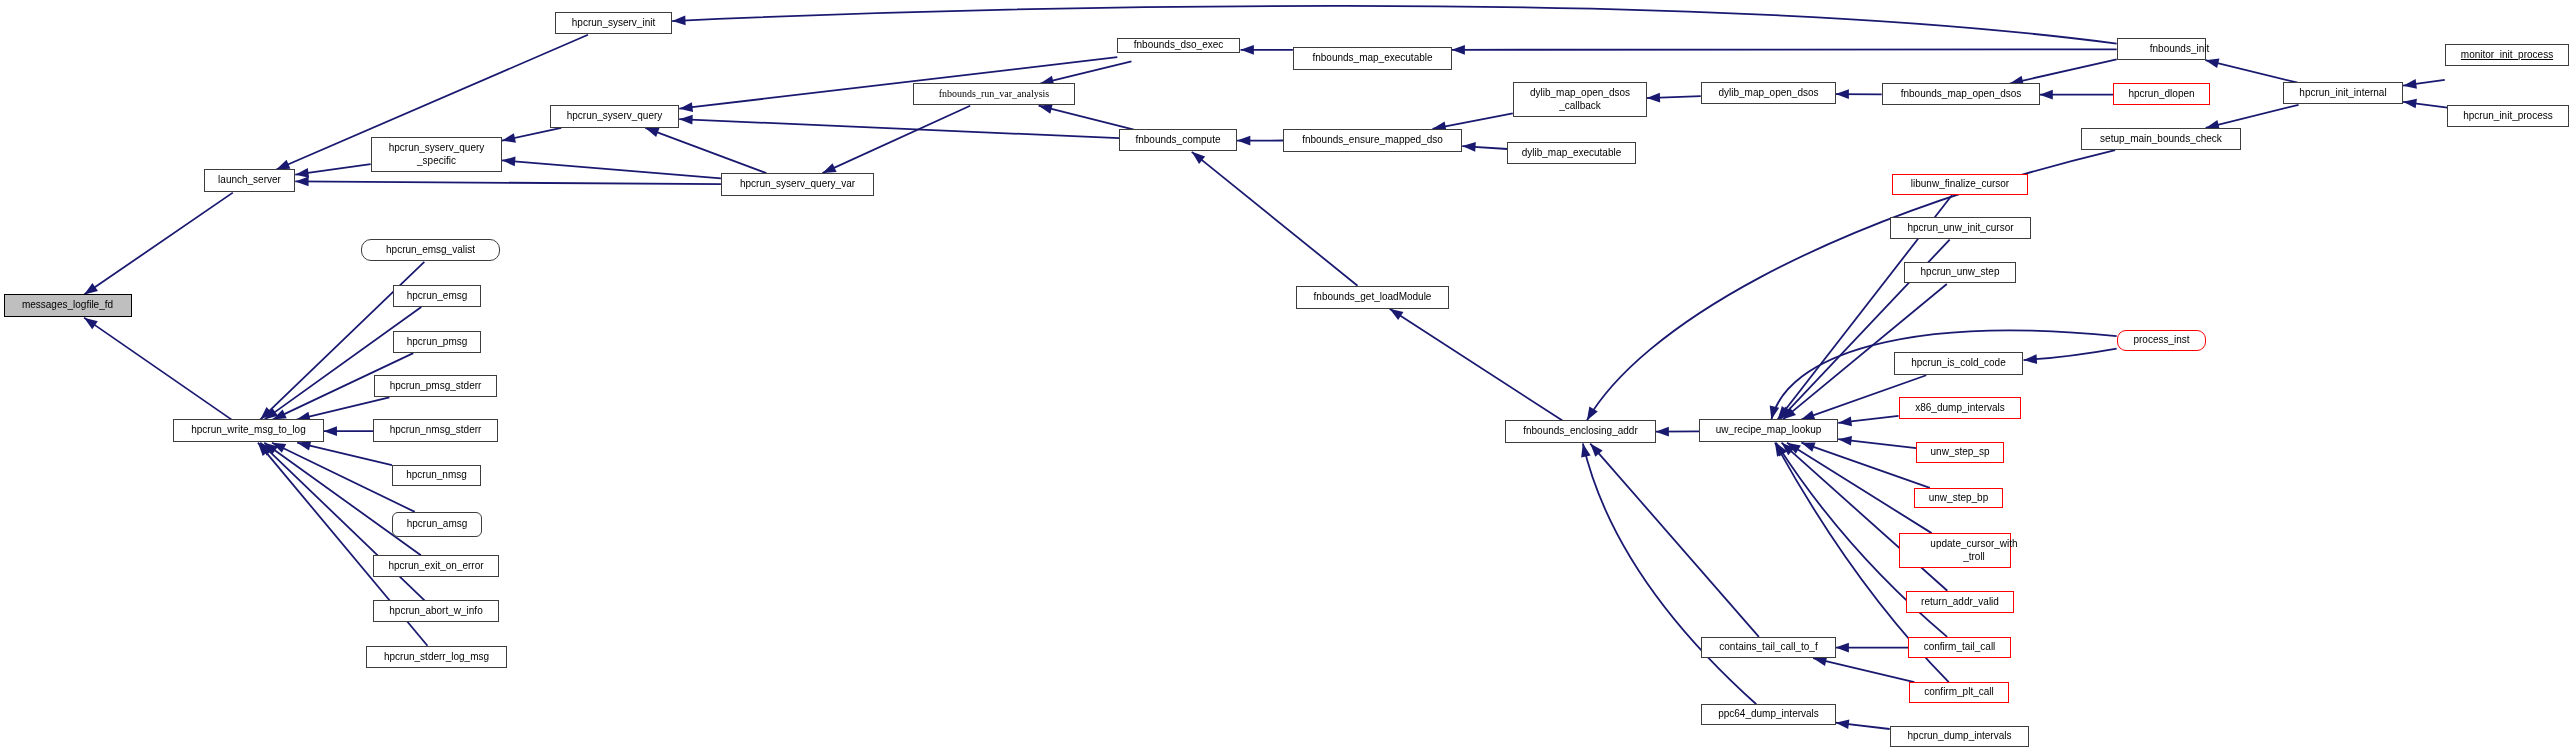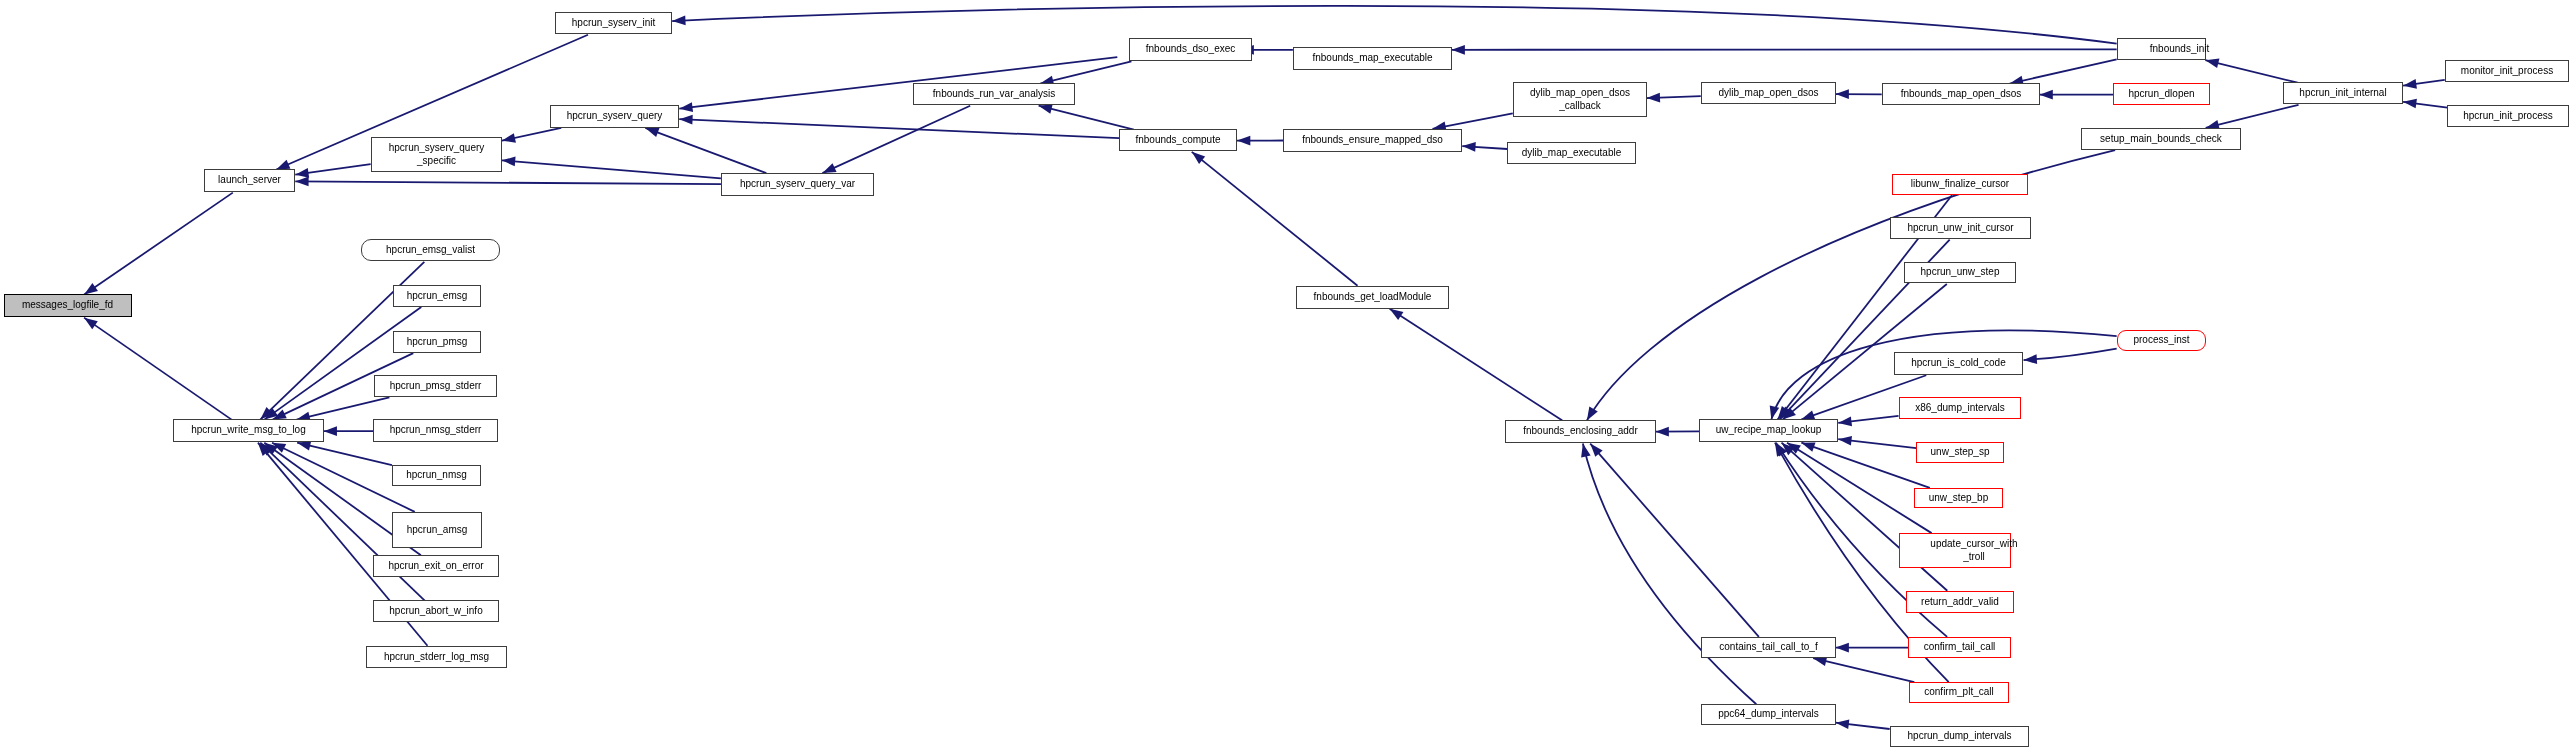--- a/index.html
+++ b/index.html
@@ -152,44 +152,44 @@
       <path d="M2131,821.893271461717 L2070,814.8167053364269" fill="none" stroke="#191970" stroke-width="2"></path>
       <polygon points="2070,814.8167053364269 2084.2662709621013,822.008611400601 2085.533871774566,811.0818923971563" fill="#191970"></polygon>
     </svg>
     <div class="node root" style="left: 3.5px; top: 294px; width: 128px; height: 23px;">messages_logfile_fd</div>
     <div class="node" style="left: 555px; top: 12.4px; width: 117px; height: 22px;">hpcrun_syserv_init</div>
     <div class="node" style="left: 204px; top: 169px; width: 91px; height: 23px;">launch_server</div>
     <div class="node" style="left: 371px; top: 137px; width: 131px; height: 35px;">hpcrun_syserv_query
 _specific</div>
     <div class="node" style="left: 550px; top: 105px; width: 129px; height: 23px;">hpcrun_syserv_query</div>
     <div class="node" style="left: 721px; top: 173px; width: 153px; height: 23px;">hpcrun_syserv_query_var</div>
-    <div class="node" style="left: 913px; top: 83px; width: 162px; height: 22px;">fnbounds_run_var_analysis</div>
-    <div class="node" style="left: 1117px; top: 38px; width: 123px; height: 23px; margin-left: 12px;">fnbounds_dso_exec</div>
+    <div class="node" style="left: 913px; top: 83px; width: 162px; height: 22px; font-family: Liberation Serif, serif;">fnbounds_run_var_analysis</div>
+    <div class="node" style="left: 1117px; top: 38px; width: 123px; height: 15px;">fnbounds_dso_exec</div>
     <div class="node" style="left: 1293px; top: 38px; width: 159px; height: 23px; margin-top: 9px;">fnbounds_map_executable</div>
     <div class="node" style="left: 1119px; top: 129px; width: 118px; height: 22px;">fnbounds_compute</div>
     <div class="node" style="left: 1283px; top: 129px; width: 179px; height: 23px;">fnbounds_ensure_mapped_dso</div>
     <div class="node" style="left: 1513px; top: 82px; width: 134px; height: 35px;">dylib_map_open_dsos
 _callback</div>
     <div class="node" style="left: 1507px; top: 142px; width: 129px; height: 22px;">dylib_map_executable</div>
     <div class="node" style="left: 1701px; top: 82px; width: 135px; height: 22px;">dylib_map_open_dsos</div>
     <div class="node" style="left: 1882px; top: 83px; width: 158px; height: 22px;">fnbounds_map_open_dsos</div>
     <div class="node truncated" style="left: 2113px; top: 83px; width: 97px; height: 22px;">hpcrun_dlopen</div>
     <div class="node" style="left: 2117px; top: 38px; width: 89px; height: 22px; padding-left: 36px;">fnbounds_init</div>
     <div class="node" style="left: 2081px; top: 128px; width: 160px; height: 22px;">setup_main_bounds_check</div>
     <div class="node" style="left: 2283px; top: 82px; width: 120px; height: 22px;">hpcrun_init_internal</div>
-    <div class="node" style="left: 2445px; top: 60px; width: 124px; height: 22px;">monitor_init_process</div>
+    <div class="node" style="left: 2445px; top: 44px; width: 124px; height: 22px; text-decoration: underline;">monitor_init_process</div>
     <div class="node" style="left: 2447px; top: 105px; width: 122px; height: 22px;">hpcrun_init_process</div>
     <div class="node" style="left: 361px; top: 239px; width: 139px; height: 22px; border-radius: 10px;">hpcrun_emsg_valist</div>
     <div class="node" style="left: 393px; top: 285px; width: 88px; height: 22px;">hpcrun_emsg</div>
     <div class="node" style="left: 393px; top: 331px; width: 88px; height: 22px;">hpcrun_pmsg</div>
     <div class="node" style="left: 374px; top: 375px; width: 123px; height: 22px;">hpcrun_pmsg_stderr</div>
     <div class="node" style="left: 173px; top: 419px; width: 151px; height: 23px;">hpcrun_write_msg_to_log</div>
     <div class="node" style="left: 373px; top: 419px; width: 125px; height: 23px;">hpcrun_nmsg_stderr</div>
     <div class="node" style="left: 392px; top: 465px; width: 89px; height: 21px;">hpcrun_nmsg</div>
-    <div class="node" style="left: 392px; top: 512px; width: 90px; height: 36px;">hpcrun_amsg</div>
+    <div class="node" style="left: 392px; top: 512px; width: 90px; height: 25px; border-radius: 6px;">hpcrun_amsg</div>
     <div class="node" style="left: 373px; top: 555px; width: 126px; height: 22px;">hpcrun_exit_on_error</div>
     <div class="node" style="left: 373px; top: 600px; width: 126px; height: 22px;">hpcrun_abort_w_info</div>
     <div class="node" style="left: 366px; top: 646px; width: 141px; height: 22px;">hpcrun_stderr_log_msg</div>
     <div class="node" style="left: 1296px; top: 286px; width: 153px; height: 23px;">fnbounds_get_loadModule</div>
     <div class="node" style="left: 1505px; top: 420px; width: 151px; height: 23px;">fnbounds_enclosing_addr</div>
     <div class="node" style="left: 1699px; top: 419px; width: 139px; height: 23px;">uw_recipe_map_lookup</div>
     <div class="node truncated" style="left: 1892px; top: 174px; width: 136px; height: 21px;">libunw_finalize_cursor</div>
     <div class="node" style="left: 1890px; top: 217px; width: 141px; height: 22px;">hpcrun_unw_init_cursor</div>
     <div class="node" style="left: 1904px; top: 262px; width: 112px; height: 21px;">hpcrun_unw_step</div>
     <div class="node truncated" style="left: 2117px; top: 330px; width: 89px; height: 21px; border-radius: 9px;">process_inst</div>

